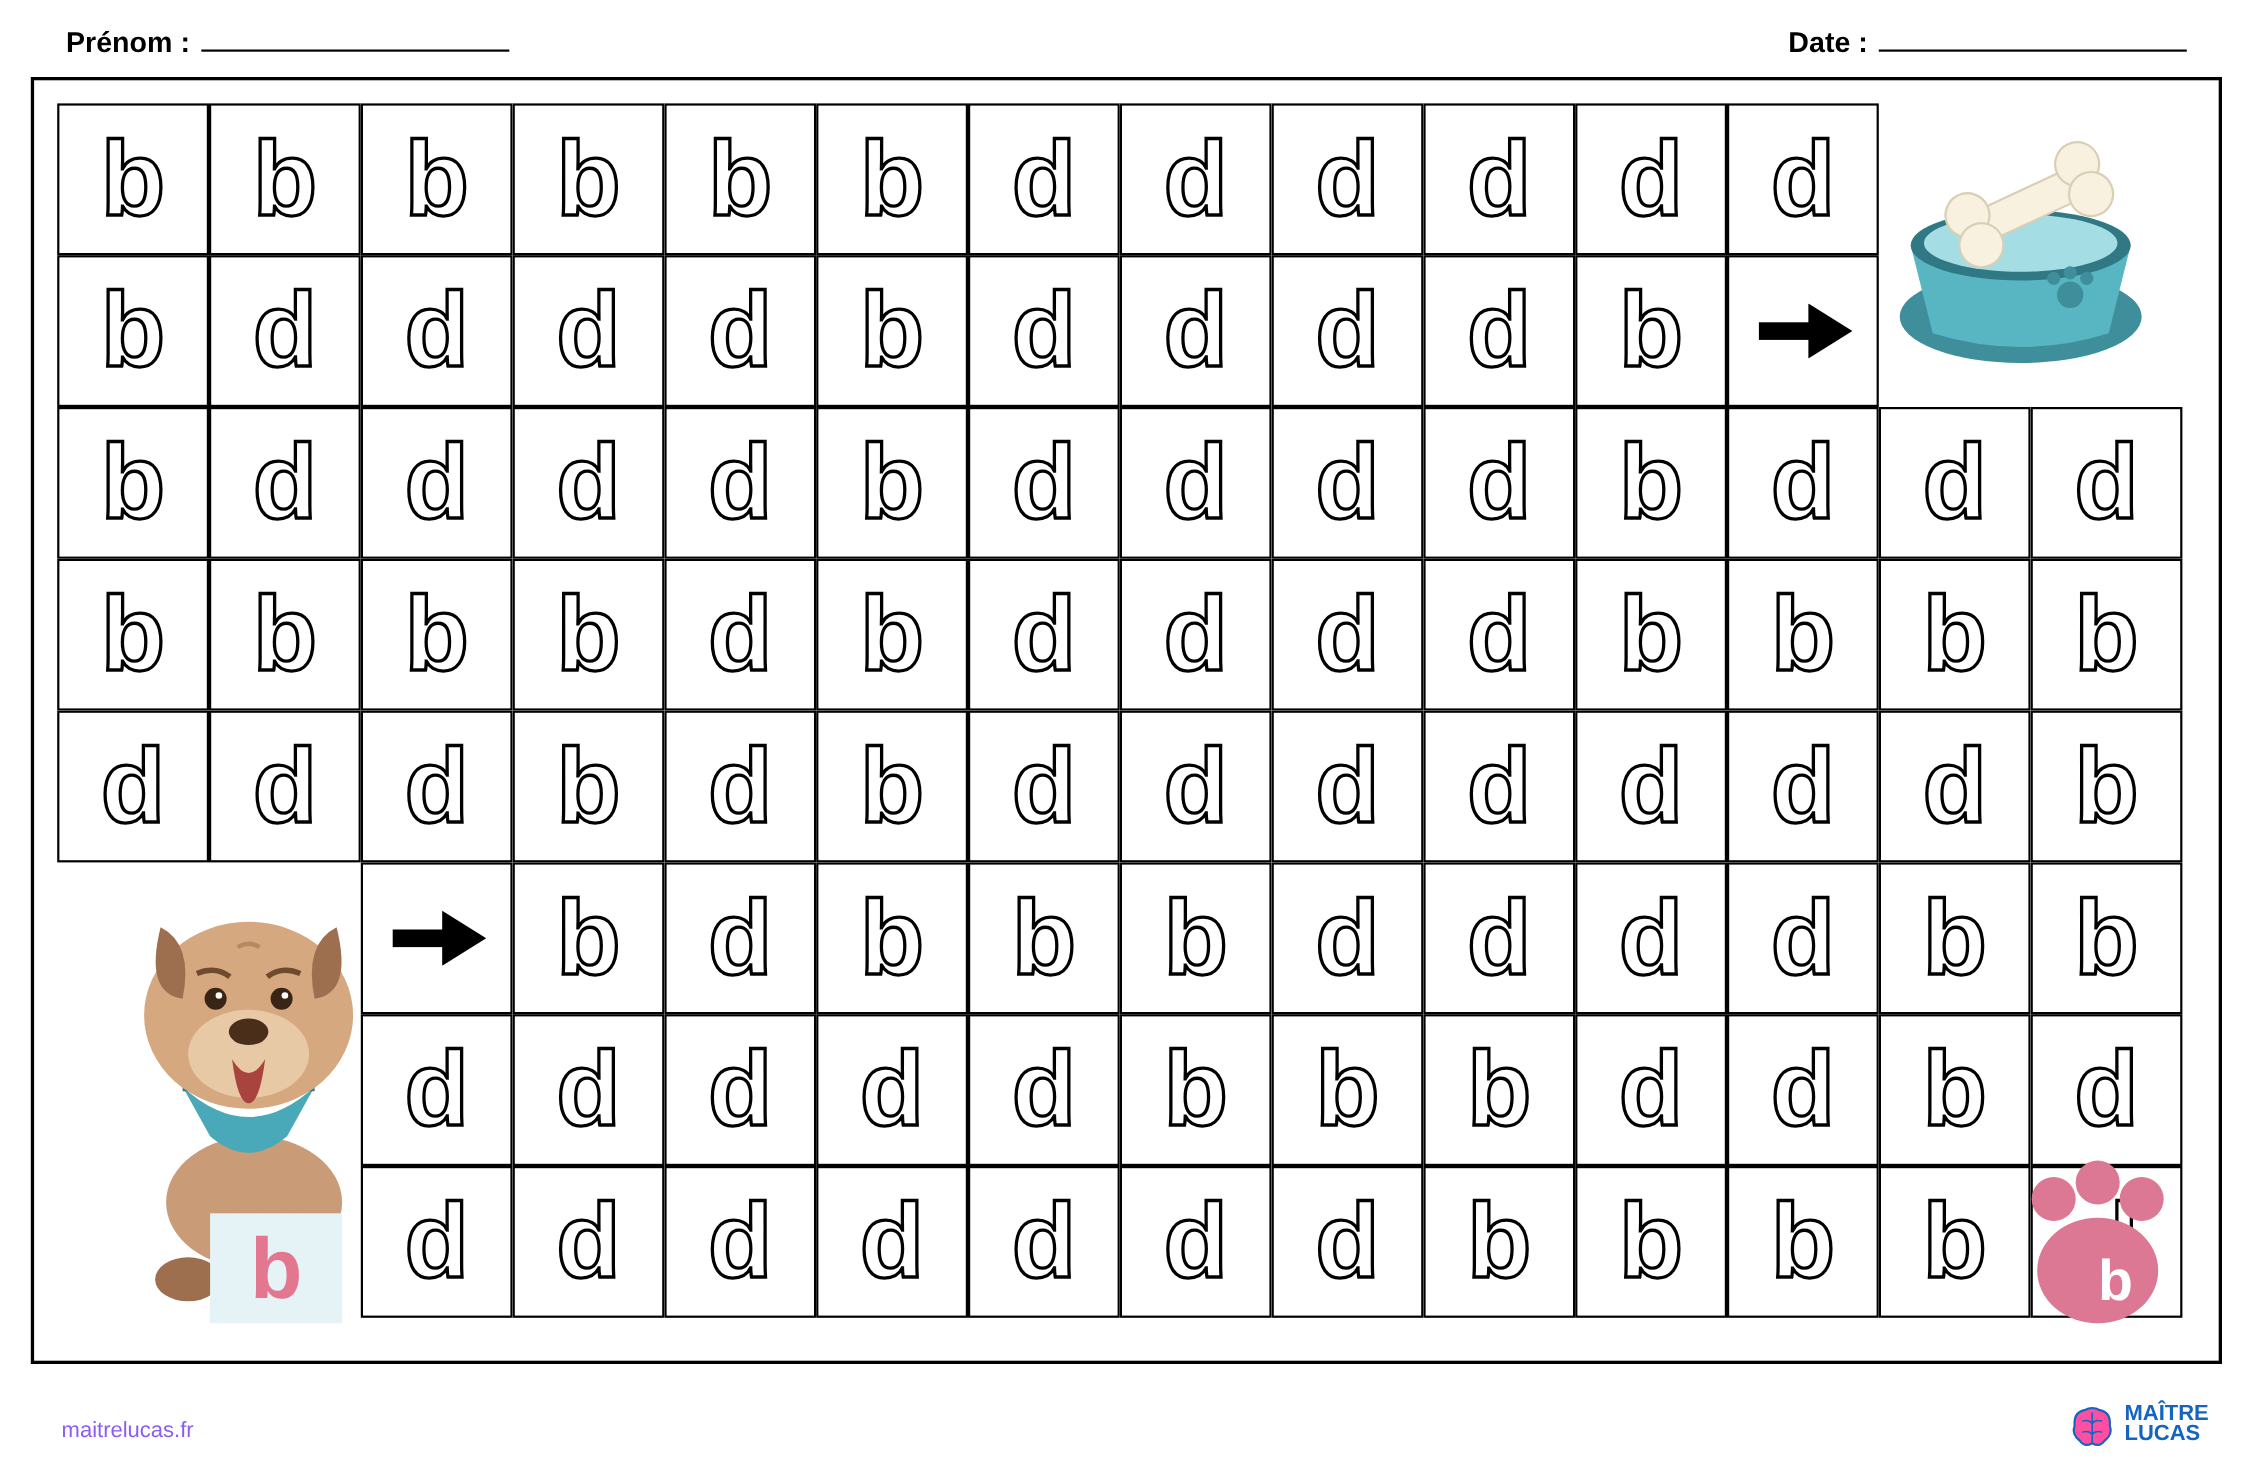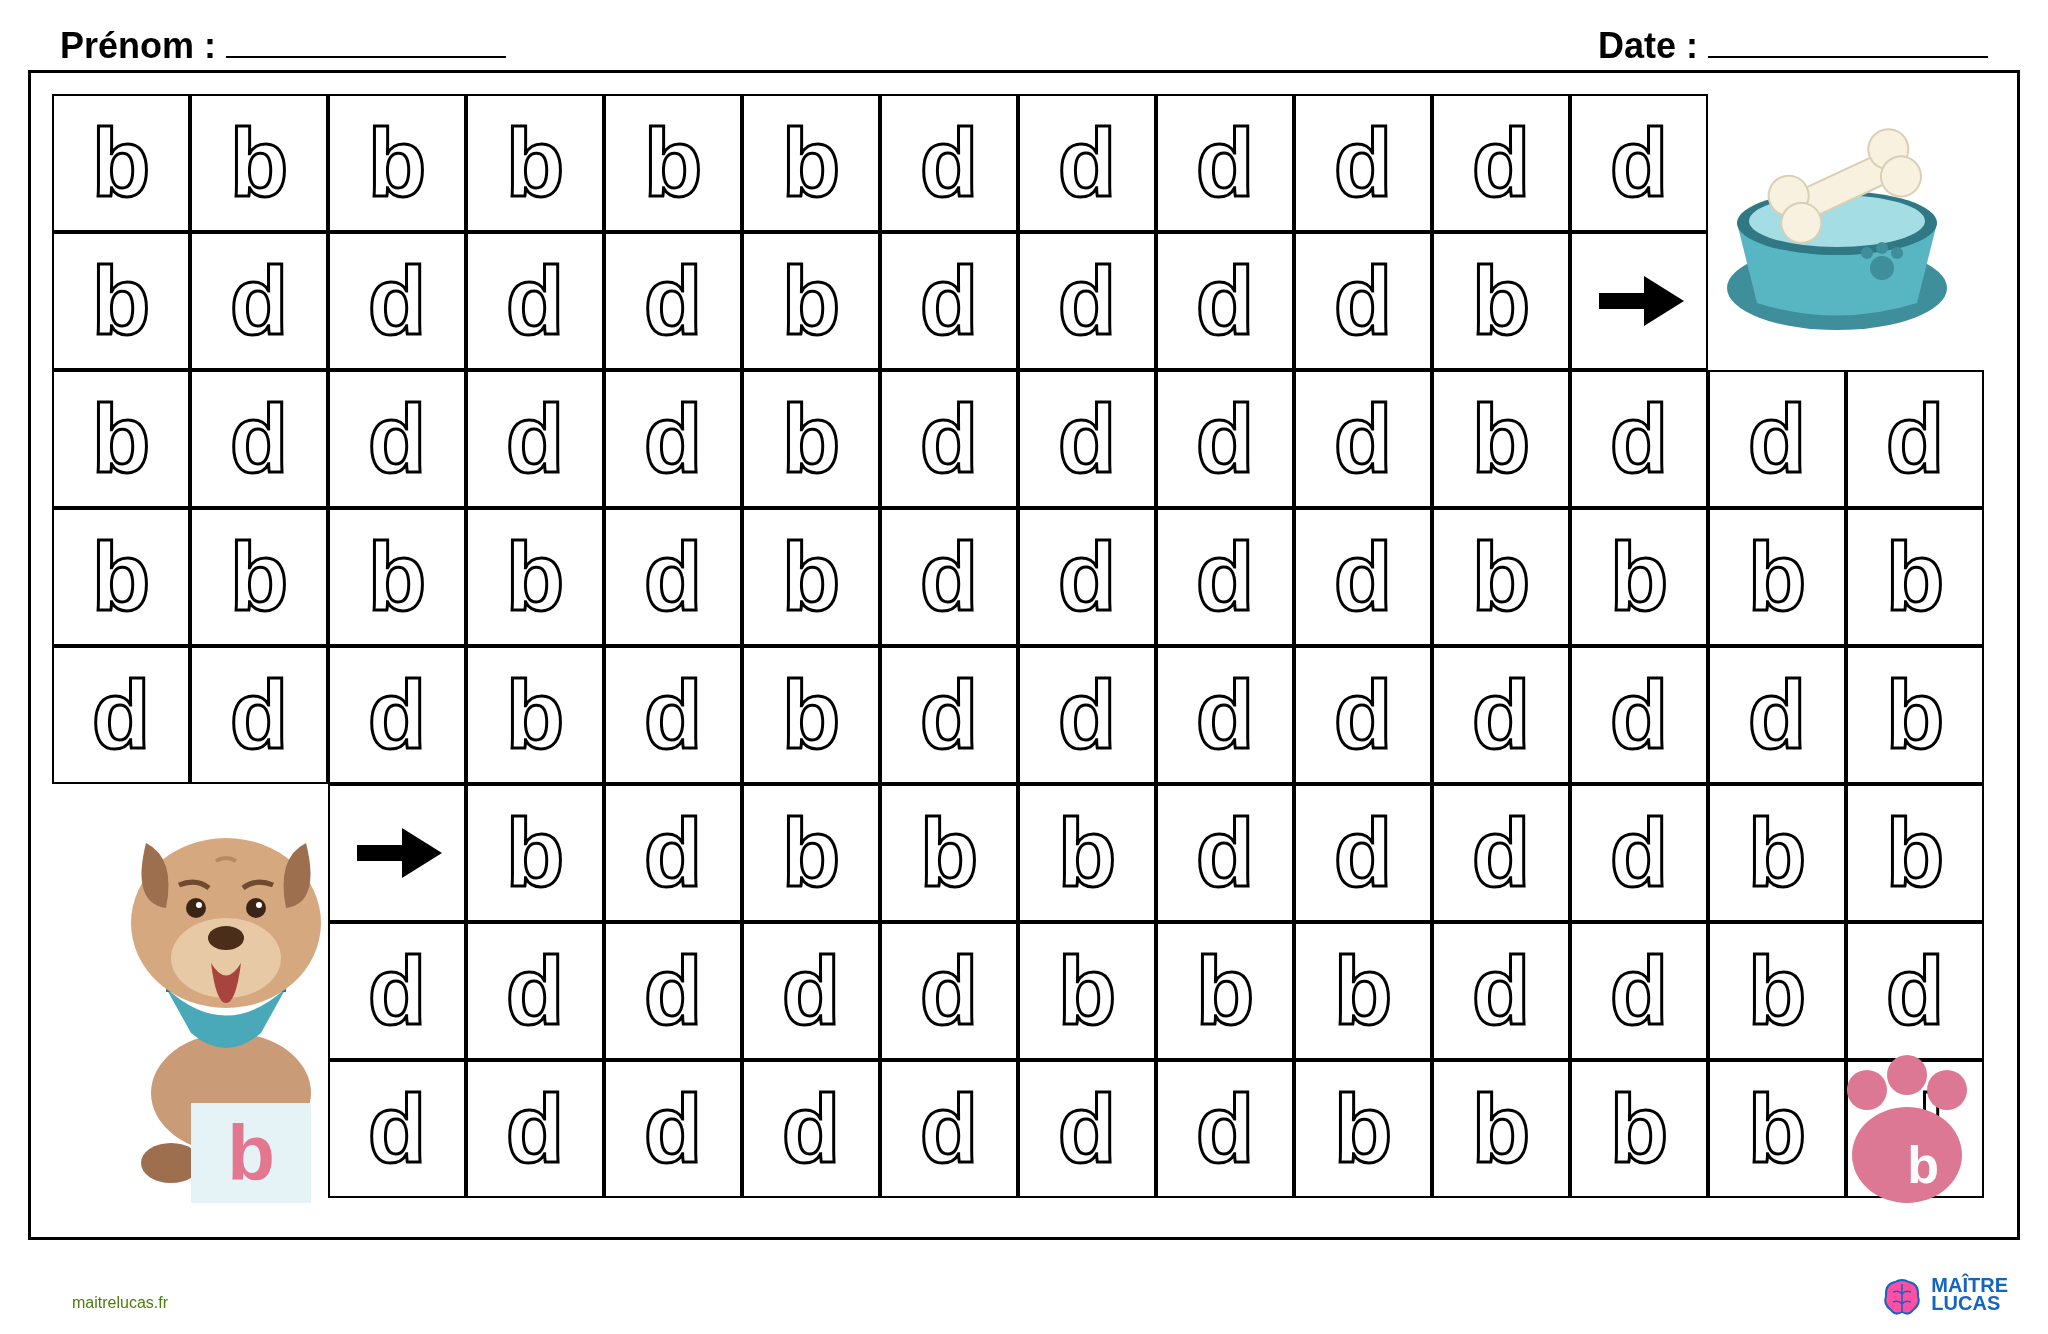--- a/index.html
+++ b/index.html
@@ -9,21 +9,21 @@
     width: 2048px;
     height: 1334px;
     background: #fff;
     font-family: Arial, Helvetica, sans-serif;
     position: relative;
   }
   .header {
     display: flex;
     justify-content: space-between;
     padding: 18px 60px 10px 60px;
-    font-size: 36px;
+    font-size: 26px;
     font-weight: bold;
     text-align: center;
   }
   .header-field { display: flex; align-items: baseline; gap: 10px; }
   .underline {
     border-bottom: 2px solid #000;
     min-width: 280px;
     height: 1.1em;
     display: inline-block;
   }
@@ -60,23 +60,23 @@
     font-weight: 800;
     color: #fff;
     -webkit-text-stroke: 3px #000;
     line-height: 1;
     font-family: Arial, sans-serif;
   }
   .arrow-svg { width: 90px; height: 50px; }
   .footer {
     position: absolute;
     bottom: 22px;
-    left: 72px;
-    font-size: 16px;
-    color: #4d7c0f;
+    left: 56px;
+    font-size: 20px;
+    color: #8b5cf6;
   }
   .logo {
     position: absolute;
     bottom: 16px;
     right: 40px;
     display: flex;
     align-items: flex-start;
     gap: 8px;
   }
   .logo-brain {

